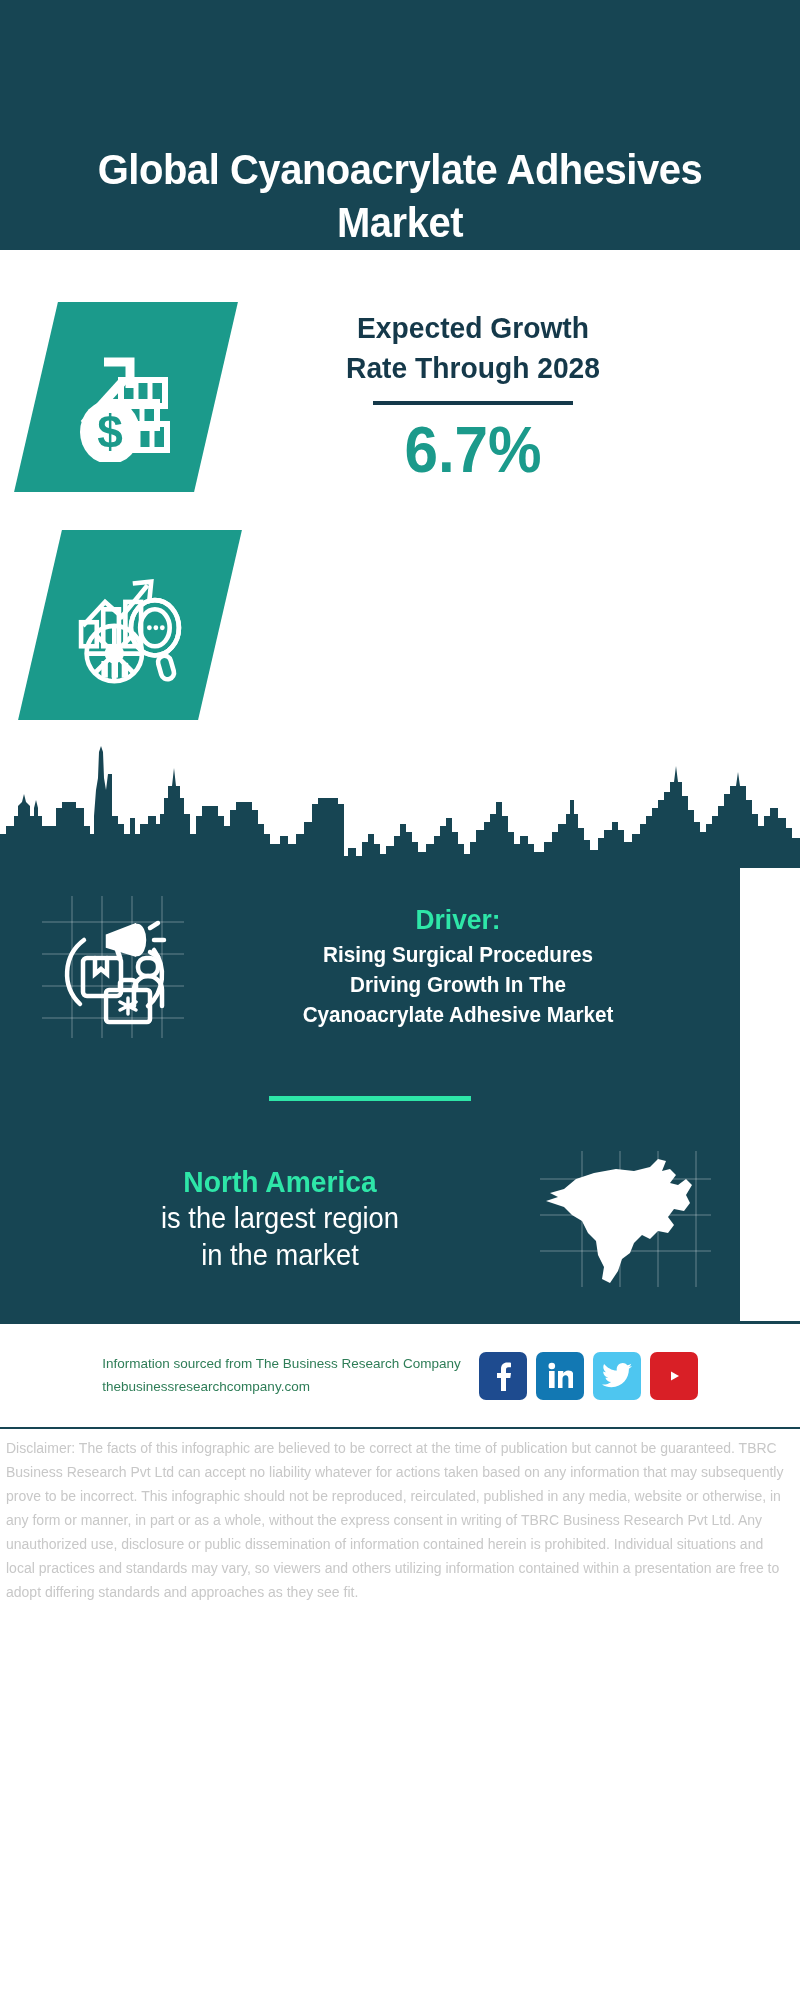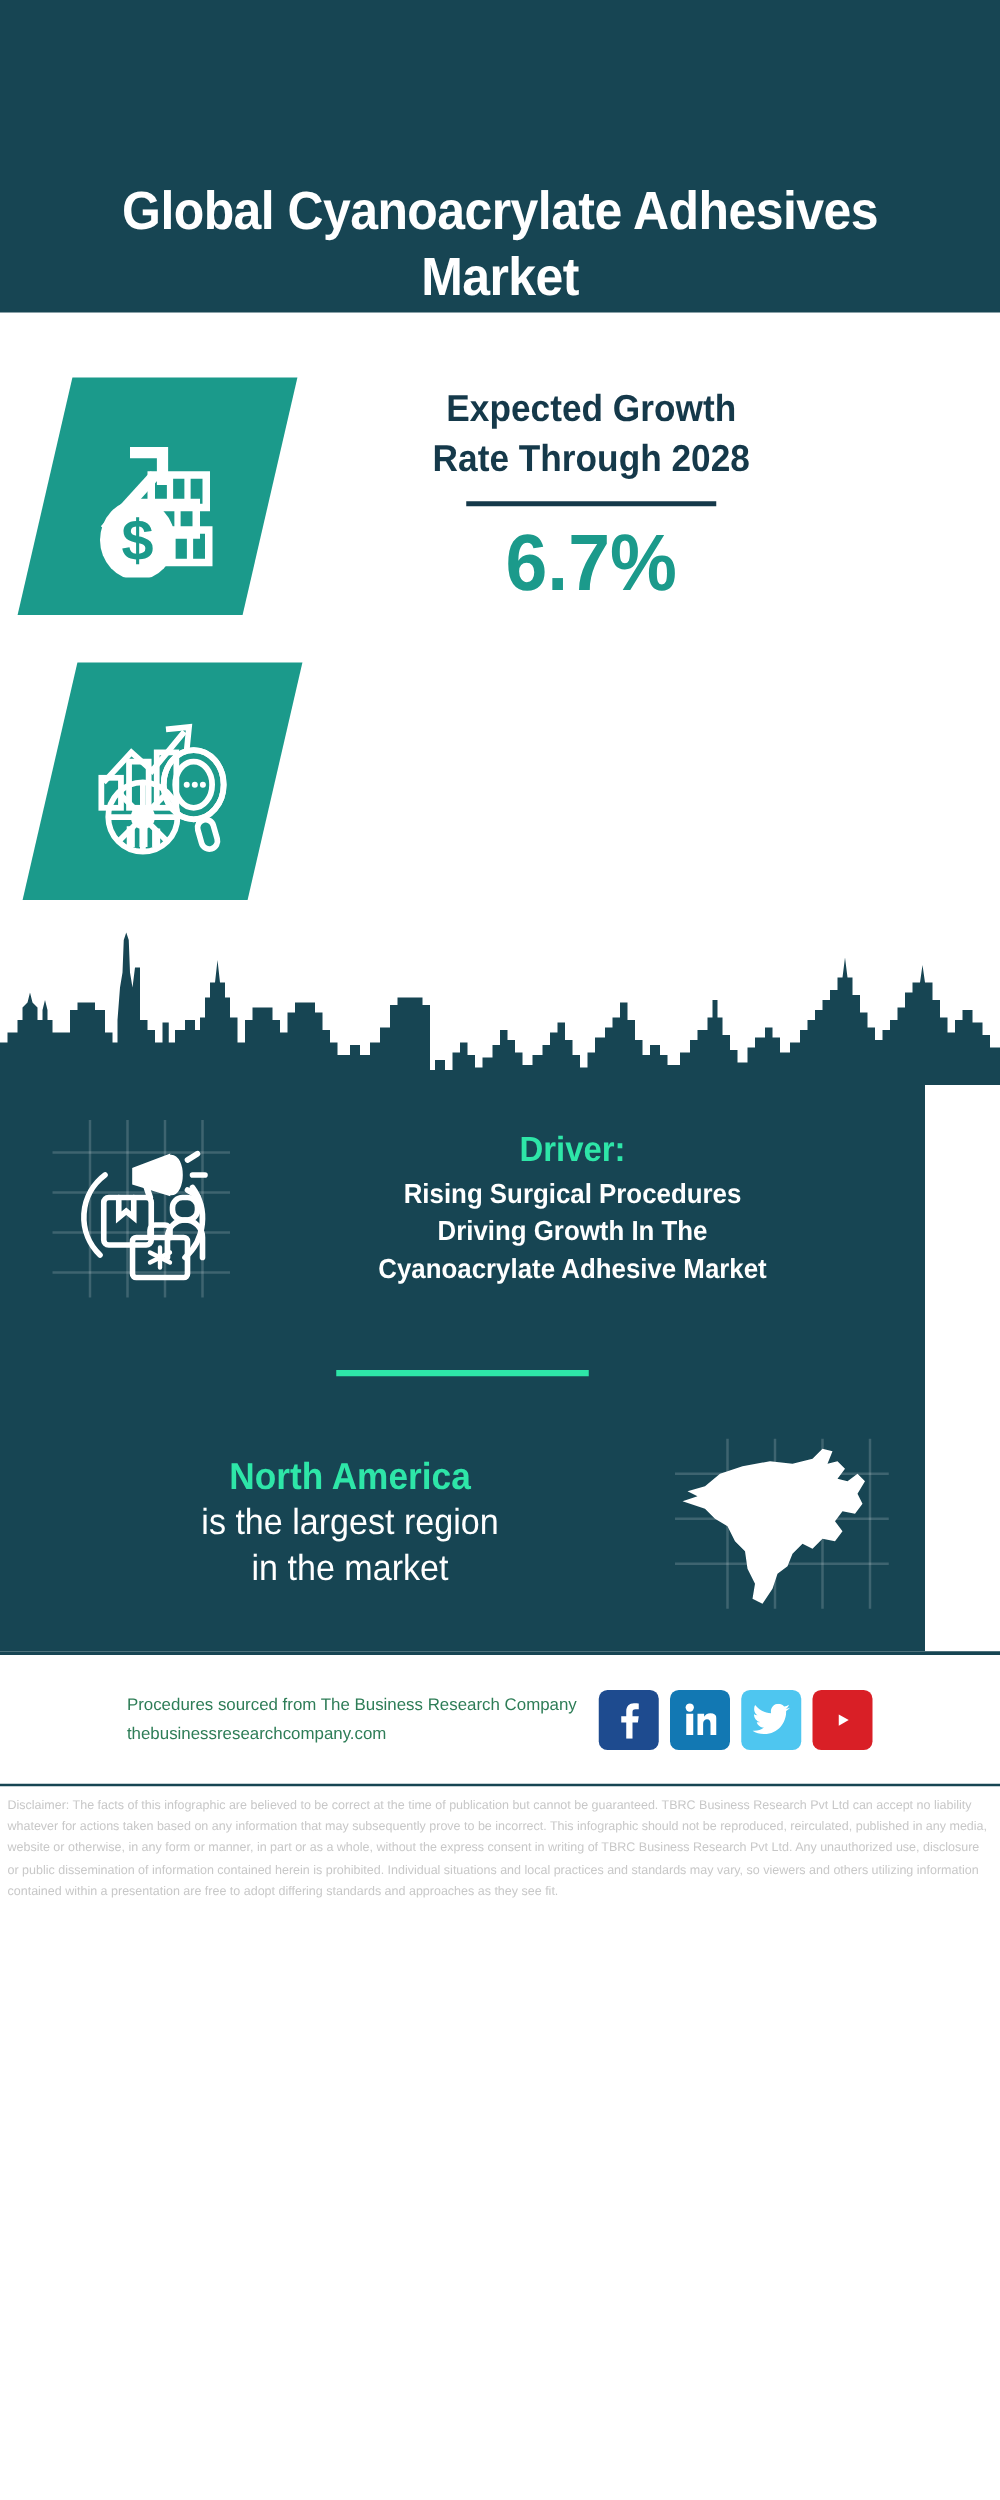--- a/index.html
+++ b/index.html
@@ -114,21 +114,21 @@
     display:flex; align-items:center; justify-content:center;
   }
   .s-fb { background:#1e4b8f; }
   .s-li { background:#1278b3; }
   .s-tw { background:#4ec6f0; }
   .s-yt { background:#d91f26; }
 
   .disclaimer {
     width:800px; padding:7px 6px 0 6px;
     border-top:2px solid #174553;
-    color:#c8c8c8; font-size:10px; line-height:1.72;
+    color:#c8c8c8; font-size:14px; line-height:1.72;
     text-align:left;
   }
 </style>
 </head>
 <body>
 
 <div class="header">
   <div class="header-title">Global Cyanoacrylate Adhesives Market</div>
 </div>
 
@@ -269,21 +269,21 @@
           <line x1="2" y1="102" x2="173" y2="102"></line>
         </g>
         <path fill="#ffffff" d="M26 40 L38 30 L56 24 L78 20 L96 22 L112 18 L120 10 L128 12 L124 22 L132 20 L138 26 L132 34 L140 36 L148 30 L154 36 L148 46 L152 54 L146 62 L136 60 L130 68 L136 76 L130 84 L120 82 L112 90 L104 86 L96 94 L92 104 L84 110 L80 122 L72 134 L64 130 L66 118 L60 106 L58 92 L50 84 L44 72 L34 66 L26 58 L8 52 L20 48 L12 44 Z"></path>
       </svg>
     </div>
   </div>
 </div>
 
 <div class="footer-bar">
   <div class="footer-src">
-    <div>Procedures sourced from The Business Research Company</div>
+    <div>Information sourced from The Business Research Company</div>
     <div>thebusinessresearchcompany.com</div>
   </div>
   <div class="socials">
     <div class="social s-fb">
       <svg width="26" height="30" viewBox="0 0 26 30">
           <path fill="#ffffff" d="M16 30V17h4.3l.7-5H16V8.7c0-1.4.4-2.4 2.5-2.4H21V1.8C20.5 1.7 19 1.6 17.2 1.6 13.5 1.6 11 3.9 11 8.1V12H7v5h4v13z"></path>
         </svg>
     </div>
     <div class="social s-li">
       <svg width="26" height="28" viewBox="0 0 26 28">

